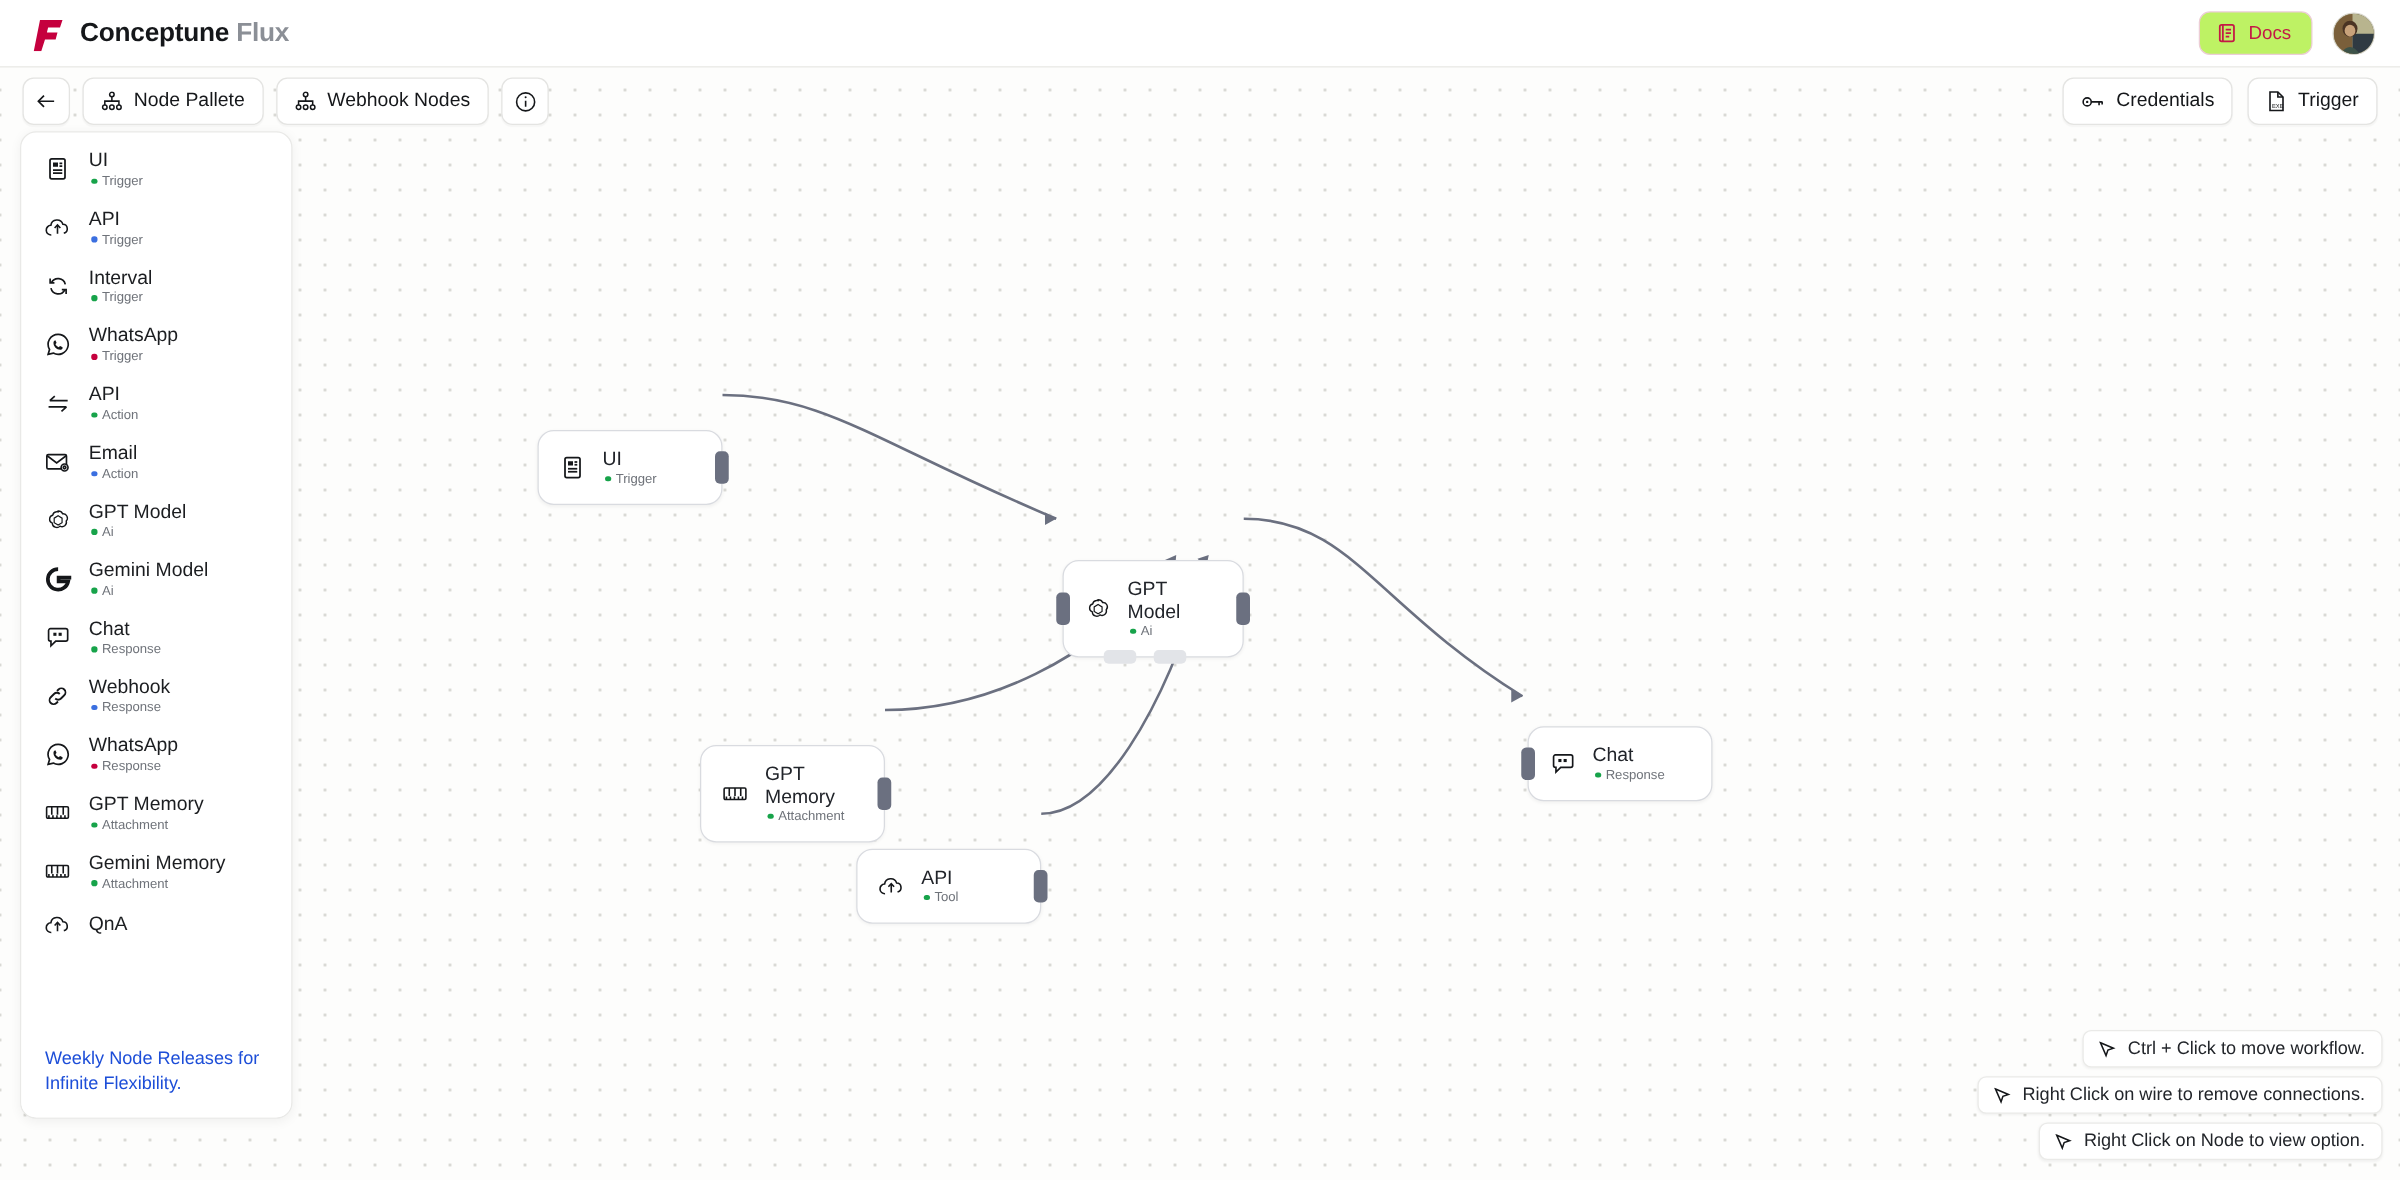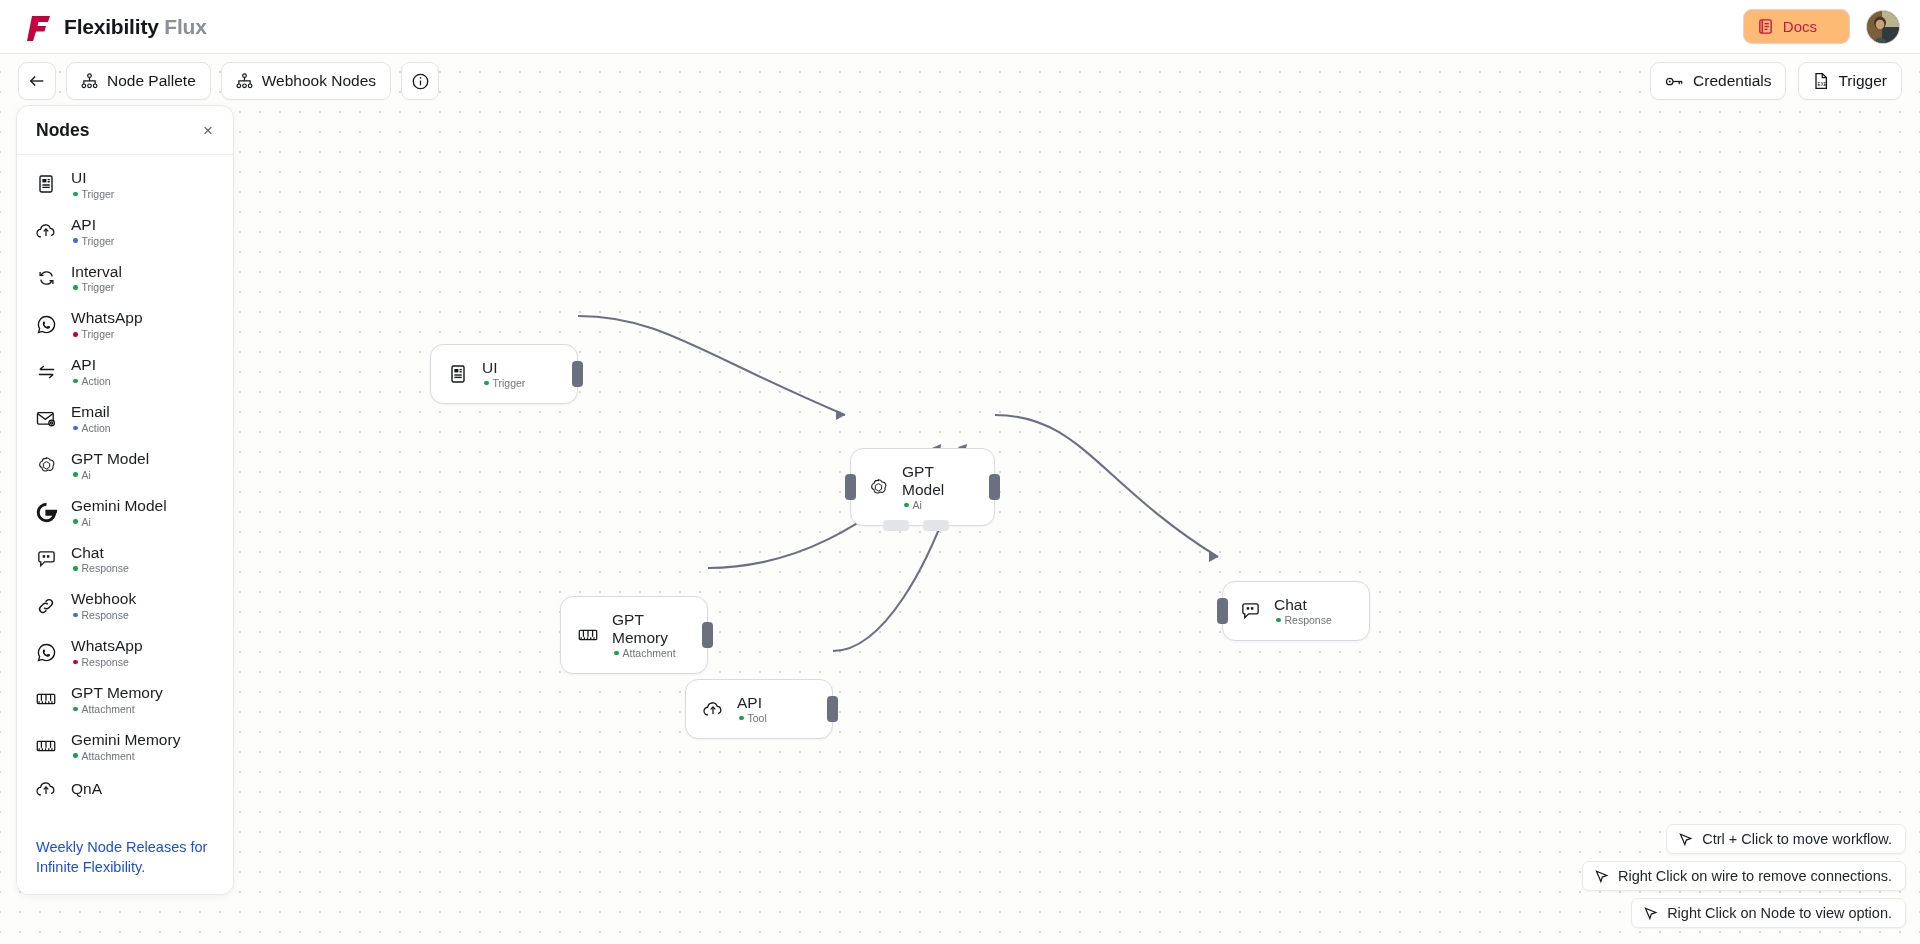--- a/index.html
+++ b/index.html
@@ -18,23 +18,23 @@
     padding: 0 20px; z-index: 40;
   }
   .brand { display: flex; align-items: center; gap: 12px; padding-left: 6px; }
   .brand-logo { width: 26px; height: 28px; display: block; }
   .brand-text { font-size: 21px; font-weight: 700; color: #15171a; letter-spacing: -0.2px; }
   .brand-text .sub { color: #8b8f96; font-weight: 600; }
   .topbar-right { display: flex; align-items: center; gap: 16px; }
   .docs-btn {
     display: flex; align-items: center; gap: 9px;
     border: 1px solid #eccdd6; border-radius: 9px;
-    background: #fdba74; color: #c41846;
+    background: #bef264; color: #c41846;
     font-size: 15px; font-weight: 500;
-    padding: 8px 32px 8px 13px; cursor: pointer;
+    padding: 8px 16px 8px 13px; cursor: pointer;
   }
   .avatar {
     width: 34px; height: 34px; border-radius: 50%; overflow: hidden;
     background: #6f6a4a; border: 1px solid #d8d6cc; cursor: pointer;
   }
   .avatar svg { display: block; }
 
   
   .canvas {
     position: absolute; top: 54px; left: 0; width: 1920px; height: 890px;
@@ -150,21 +150,21 @@
 <div id="app">
 
   <div class="topbar">
     <div class="brand">
       <span class="brand-logo">
         <svg width="26" height="28" viewBox="0 0 26 28">
           <path d="M6 3 L24 3 L22 9 L12.5 9 L11.5 13 L20 13 L18.5 18.5 L10 18.5 L7 28 L1 28 L6 3 Z" fill="#c5003e"></path>
         </svg>
       </span>
       <span class="brand-text">
-        <span>Flexibility</span>
+        <span>Conceptune</span>
         <span class="sub">Flux</span>
       </span>
     </div>
     <div class="topbar-right">
       <button class="docs-btn">
         <span>
           <svg width="17" height="17" viewBox="0 0 18 18" fill="none" stroke="#c41846" stroke-width="1.5">
             <rect x="3" y="2" width="12" height="14" rx="1.6"></rect>
             <line x1="5.6" y1="2" x2="5.6" y2="16"></line>
             <line x1="8" y1="6" x2="12.5" y2="6"></line>
@@ -369,24 +369,20 @@
           <path d="M3 1.6h6.3L13.4 5.6v10.8H3z"></path>
           <path d="M9.3 1.6v4h4.1"></path>
           <text x="4.6" y="14" font-size="4.6" fill="#15171a" stroke="none" font-family="Liberation Sans, sans-serif">EXE</text>
         </svg>
       </span>
       <span>Trigger</span>
     </button>
   </div>
 
   <div class="panel">
-    <div class="panel-head">
-      <span class="panel-title">Nodes</span>
-      <button class="panel-close">×</button>
-    </div>
     <div class="panel-list" id="panel-list">
         <div class="node-item">
           <span class="node-icon">
             <svg width="20" height="20" viewBox="0 0 20 20" fill="none" stroke="#15171a" stroke-width="1.4">
               <rect x="4" y="2" width="12" height="16" rx="1.4"></rect>
               <rect x="6.4" y="5" width="4" height="3.4" fill="#15171a" stroke="none"></rect>
               <line x1="11.6" y1="5.6" x2="13.8" y2="5.6"></line>
               <line x1="11.6" y1="7.8" x2="13.8" y2="7.8"></line>
               <line x1="6.4" y1="11" x2="13.8" y2="11"></line>
               <line x1="6.4" y1="13.4" x2="13.8" y2="13.4"></line>

